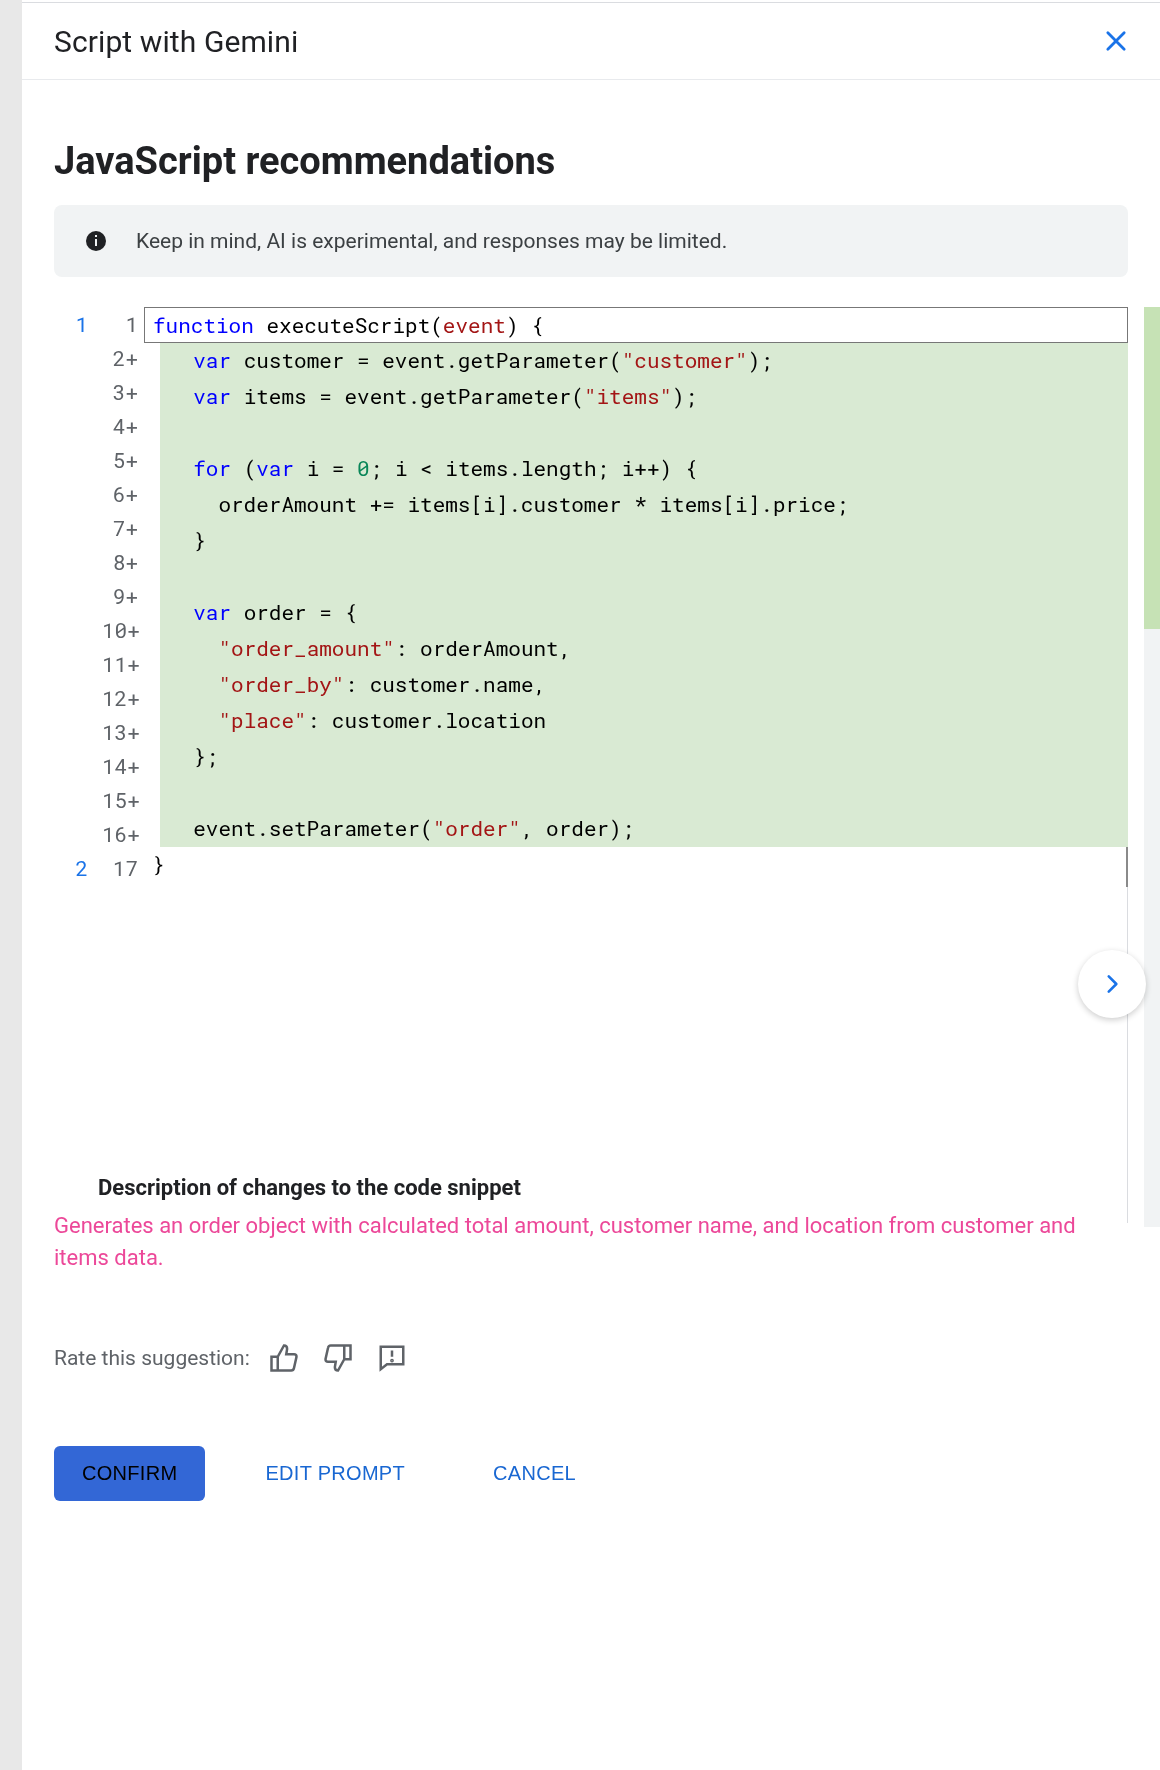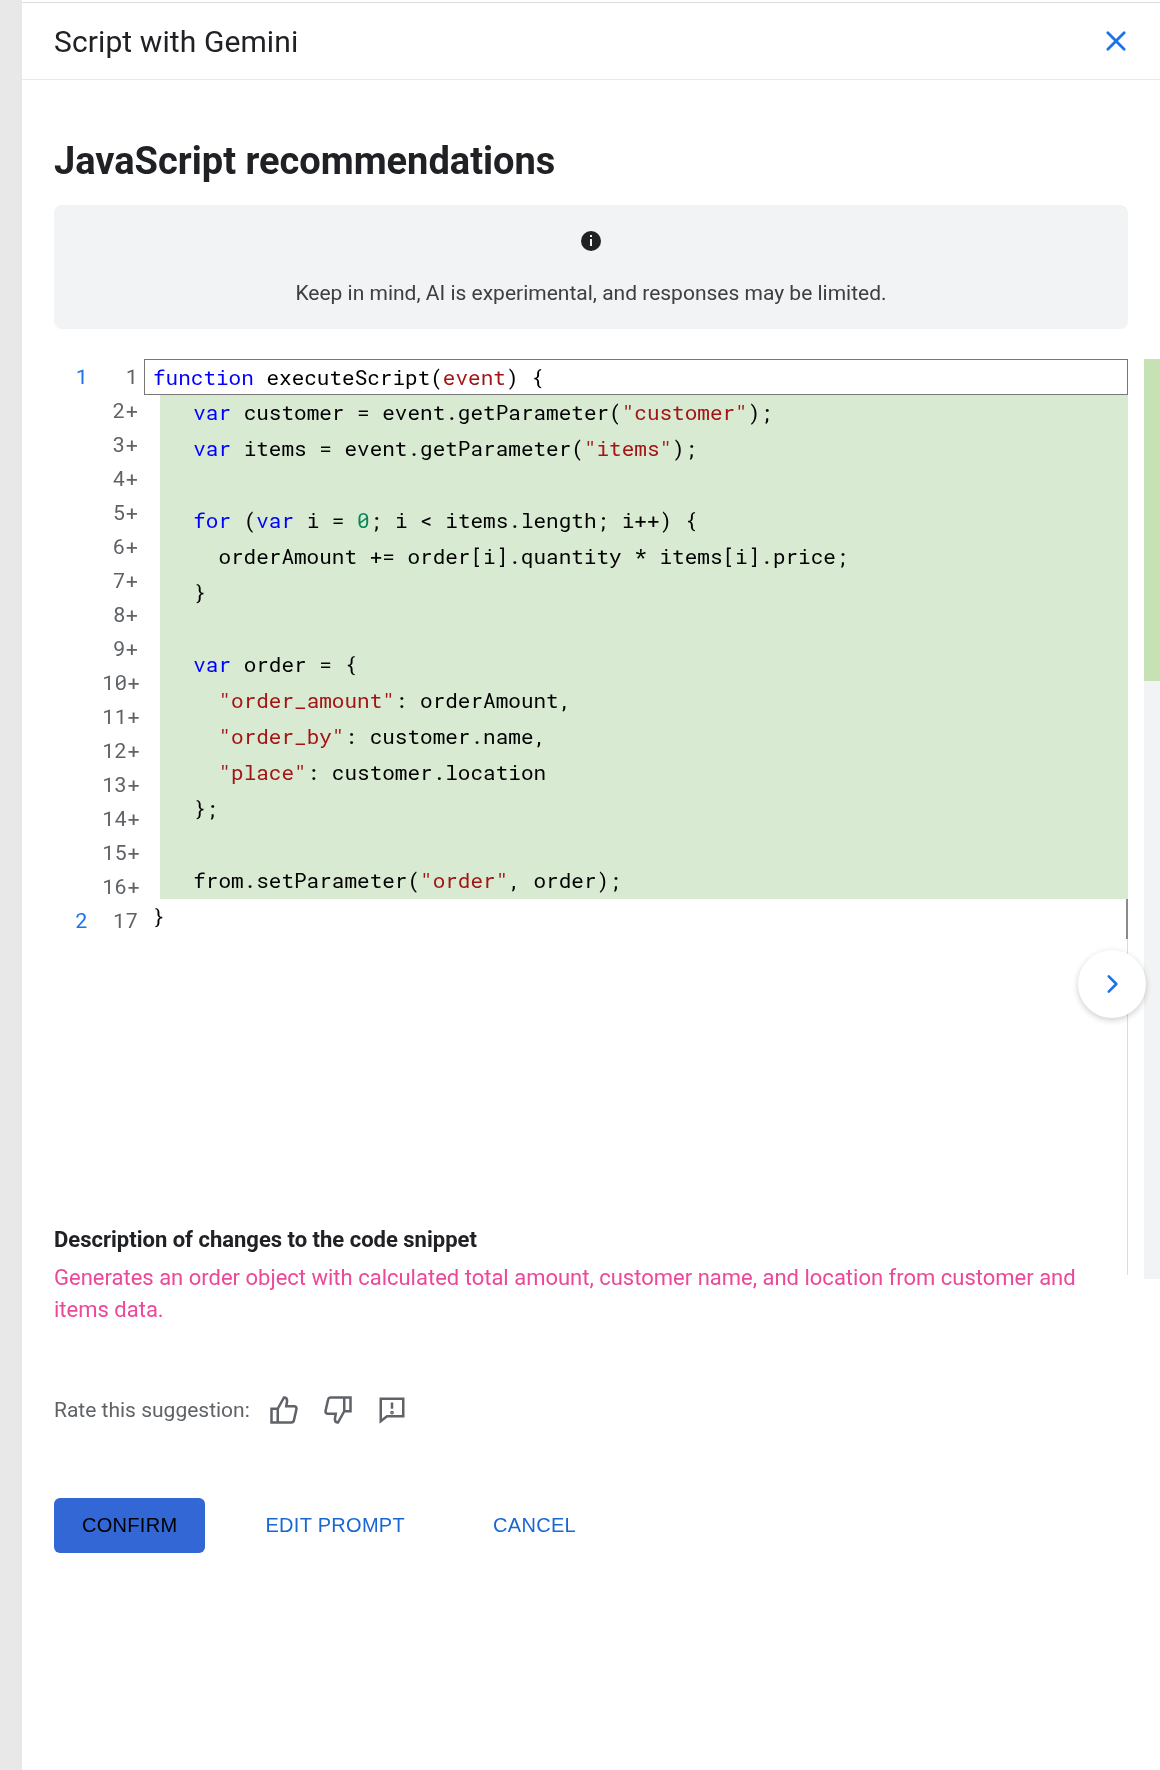--- a/index.html
+++ b/index.html
@@ -25,21 +25,21 @@
       border-bottom: 1px solid #e8eaed;
     }
     .header h1 { font-size: 30px; font-weight: 400; letter-spacing: .1px; }
     .close-btn { width: 40px; height: 40px; display:flex; align-items:center; justify-content:center; cursor:pointer; border-radius: 50%; }
     .close-btn svg { width: 28px; height: 28px; }
     .content { padding: 28px 32px 40px 32px; position: relative; }
     .section-title { font-size: 38px; font-weight: 700; margin-bottom: 22px; margin-top: 31px; }
     .notice {
       background: #f1f3f4; border-radius: 8px;
       display: flex; align-items: center; gap: 28px;
-      padding: 24px 30px; margin-bottom: 30px; flex-direction: column;
+      padding: 24px 30px; margin-bottom: 30px;
     }
     .notice .icon { width: 24px; height: 24px; flex: none; }
     .notice-text { font-size: 21px; color: #3c4043; }
     
     .code-wrap { display: flex; position: relative; }
     .outer-gutter { width: 48px; text-align: right; padding-right: 14px; font-family: "Roboto Mono", Menlo, Consolas, monospace; font-size: 21px; color: #1a73e8; }
     .outer-gutter div { height: 34px; line-height: 34px; }
     .inner-block { flex: 1; position: relative; }
     .inner-gutter { position: absolute; left: 0; top: 0; width: 42px; text-align: right; padding-right: 6px; }
     .inner-gutter div { height: 34px; line-height: 34px; font-family: "Roboto Mono", monospace; font-size: 21px; color: #5f6368; }
@@ -67,21 +67,21 @@
     .tok-punc{ color:#000; }
 
     .nav-chip {
       position: absolute; right: 14px; top: 870px;
       width: 68px; height: 68px; border-radius: 50%;
       background: #fff; box-shadow: 0 2px 6px rgba(0,0,0,.2);
       display:flex; align-items:center; justify-content:center; cursor:pointer;
     }
     .nav-chip svg { width:26px; height:26px; }
 
-    .desc-title { font-size: 22px; font-weight: 700; margin-top: 290px; }
+    .desc-title { font-size: 22px; font-weight: 700; margin-top: 290px; margin-left: 44px; }
     .desc-body { font-size: 22px; color: #ec4899; margin-top: 10px; line-height: 1.45; }
 
     .rate-row { display: flex; align-items: center; gap: 14px; margin-top: 64px; }
     .rate-label { font-size: 21px; color: #5f6368; }
     .rate-btn { width: 40px; height: 40px; display:flex; align-items:center; justify-content:center; cursor:pointer; border-radius:50%; }
     .rate-btn svg { width: 30px; height: 30px; stroke:#5f6368; fill:none; stroke-width:2; }
 
     .actions { display:flex; gap: 32px; margin-top: 68px; align-items:center; }
     .btn { font-size: 20px; font-weight: 500; letter-spacing: .3px; padding: 16px 28px; border-radius: 6px; cursor:pointer; border:none; background:none; }
     .btn-primary { background:#3367d6; color:#000000; }
@@ -161,30 +161,30 @@
             <div>15+</div>
             <div>16+</div>
             <div>17</div>
           </div>
         <div class="code-area">
             <div class="code-row first-row-border"><span class="tok-kw">function </span><span class="tok-fn">executeScript</span><span class="tok-punc">(</span><span class="tok-param">event</span><span class="tok-punc">) {</span></div>
             <div class="code-row added"><span class="tok-punc">  </span><span class="tok-kw">var</span><span class="tok-punc"> customer = event.getParameter(</span><span class="tok-str">"customer"</span><span class="tok-punc">);</span></div>
             <div class="code-row added"><span class="tok-punc">  </span><span class="tok-kw">var</span><span class="tok-punc"> items = event.getParameter(</span><span class="tok-str">"items"</span><span class="tok-punc">);</span></div>
             <div class="code-row added"></div>
             <div class="code-row added"><span class="tok-punc">  </span><span class="tok-kw">for</span><span class="tok-punc"> (</span><span class="tok-kw">var</span><span class="tok-punc"> i = </span><span class="tok-num">0</span><span class="tok-punc">; i &lt; items.length; i++) {</span></div>
-            <div class="code-row added"><span class="tok-punc">    orderAmount += order[i].quantity * items[i].price;</span></div>
+            <div class="code-row added"><span class="tok-punc">    orderAmount += items[i].customer * items[i].price;</span></div>
             <div class="code-row added"><span class="tok-punc">  }</span></div>
             <div class="code-row added"></div>
             <div class="code-row added"><span class="tok-punc">  </span><span class="tok-kw">var</span><span class="tok-punc"> order = {</span></div>
             <div class="code-row added"><span class="tok-punc">    </span><span class="tok-str">"order_amount"</span><span class="tok-punc">: orderAmount,</span></div>
             <div class="code-row added"><span class="tok-punc">    </span><span class="tok-str">"order_by"</span><span class="tok-punc">: customer.name,</span></div>
             <div class="code-row added"><span class="tok-punc">    </span><span class="tok-str">"place"</span><span class="tok-punc">: customer.location</span></div>
             <div class="code-row added"><span class="tok-punc">  };</span></div>
             <div class="code-row added"></div>
-            <div class="code-row added"><span class="tok-punc">  from.setParameter(</span><span class="tok-str">"order"</span><span class="tok-punc">, order);</span></div>
+            <div class="code-row added"><span class="tok-punc">  event.setParameter(</span><span class="tok-str">"order"</span><span class="tok-punc">, order);</span></div>
             <div class="code-row"><span class="tok-punc">}</span></div>
           </div>
         <div class="vscroll-faux">
             <div class="thumb"></div>
           </div>
       </div>
     </div>
 
     <div class="nav-chip">
       <svg viewBox="0 0 24 24">

